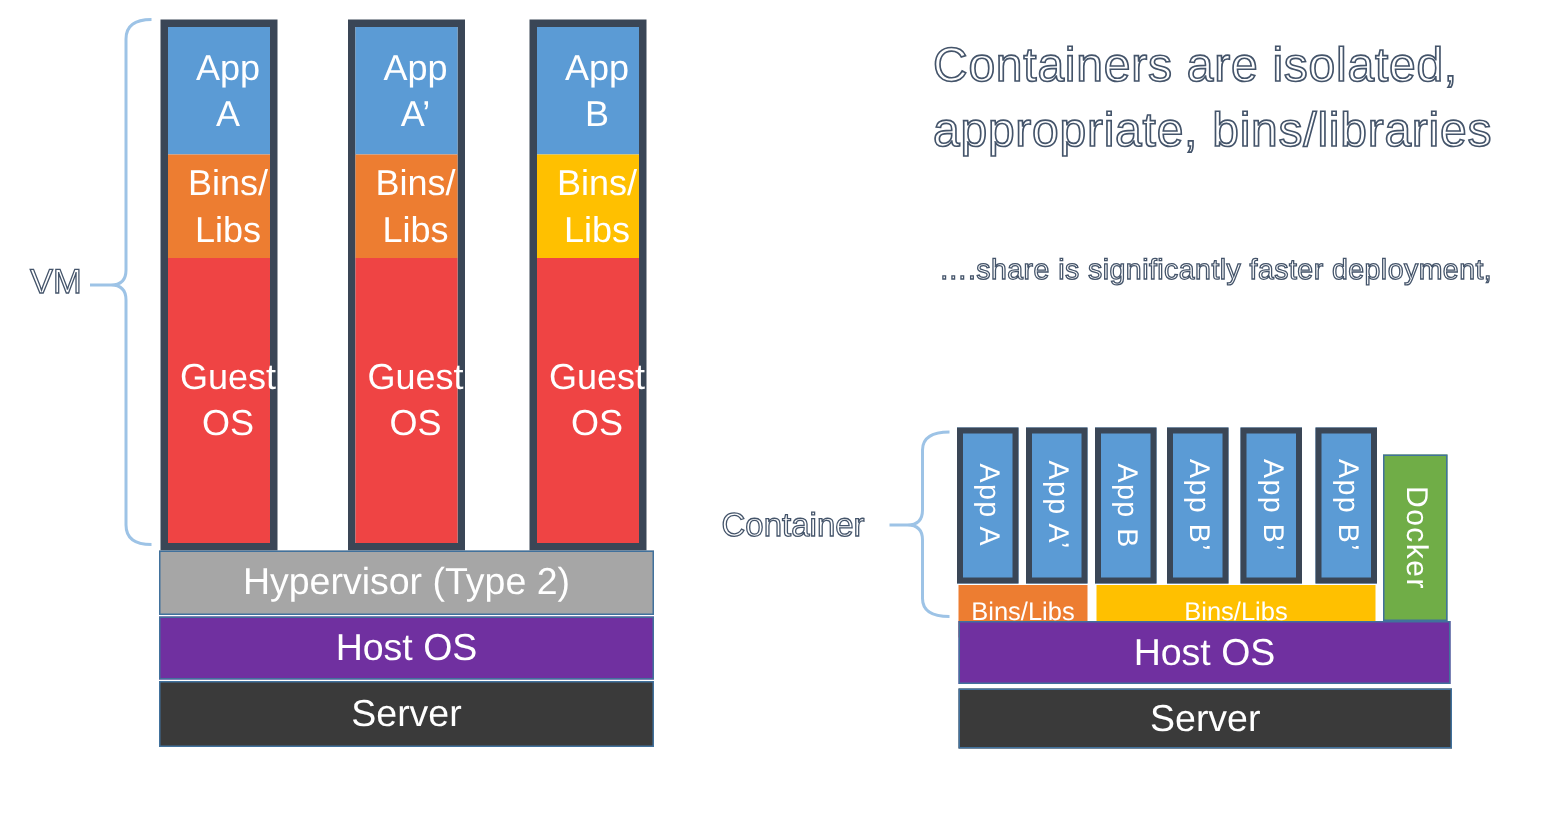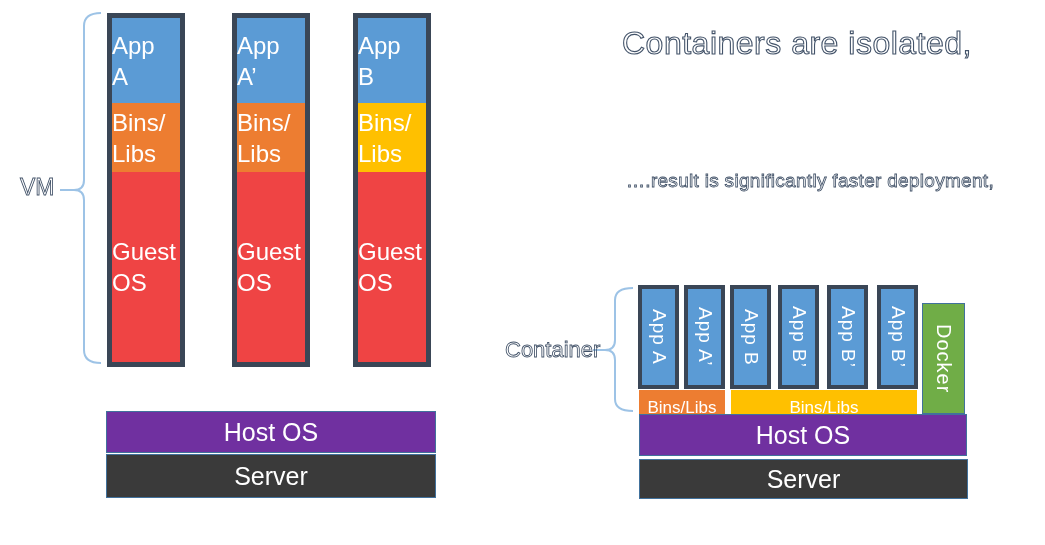--- a/index.html
+++ b/index.html
@@ -20,22 +20,22 @@
   .subtext{
     position:absolute;left:626px;top:166px;width:420px;
     font-size:19px;line-height:30px;letter-spacing:0.3px;white-space:nowrap;
   }
   .side-label{position:absolute;font-size:23px;white-space:nowrap;margin-left:11px;}
   
   .vm-col{
     position:absolute;top:13px;width:78px;height:354px;box-sizing:border-box;
     border:5px solid #3A4656;display:flex;flex-direction:column;
   }
-  .sec{display:flex;flex-direction:column;align-items:flex-start;justify-content:center;
-       color:#ffffff;font-size:24px;line-height:31px;text-align:center;}
+  .sec{display:flex;flex-direction:column;align-items:center;justify-content:center;
+       color:#ffffff;font-size:24px;line-height:31px;text-align:center;padding-left:12px;}
   .sec-app{height:85px;background:#5B9BD5;}
   .sec-bins{height:69px;background:#ED7D31;}
   .sec-bins.yellow{background:#FFC000;}
   .sec-os{flex:1;background:#ef4444;}
   .bar{
     position:absolute;box-sizing:border-box;border:1px solid #41719C;
     display:flex;align-items:center;justify-content:center;
     color:#ffffff;font-size:25px;white-space:nowrap;
   }
   
@@ -66,27 +66,28 @@
 
 <div id="canvas">
 
   <svg class="brace-svg" width="1045" height="545" viewBox="0 0 1045 545">
     <path d="M101,13 Q84,13 84,26 L84,180 Q84,190 74,190 Q84,190 84,200 L84,350 Q84,363 101,363 M60,190 L74,190" fill="none" stroke="#9DC3E6" stroke-width="2"></path>
     <path d="M633,288 Q615,288 615,300 L615,340 Q615,350 605,350 Q615,350 615,360 L615,399 Q615,411 633,411 M593,350 L605,350" fill="none" stroke="#9DC3E6" stroke-width="2"></path>
   </svg>
 
   <div class="headline outline-text">
     <div>Containers are isolated,</div>
+    <div>appropriate, bins/libraries</div>
   </div>
   <div class="subtext outline-text outline-thin">
-    <div>….result is significantly faster deployment,</div>
+    <div>….share is significantly faster deployment,</div>
   </div>
 
   <div class="side-label outline-text outline-thin" style="left:9px;top:174px;">VM</div>
-  <div class="side-label outline-text outline-thin" style="left:494px;top:337px;font-size:22px;">Container</div>
+  <div class="side-label outline-text outline-thin" style="left:470px;top:337px;font-size:22px;">Container</div>
 
   <div class="vm-col" style="left:107px;">
     <div class="sec sec-app">
       <div>App</div>
       <div>A</div>
     </div>
     <div class="sec sec-bins">
       <div>Bins/</div>
       <div>Libs</div>
     </div>
@@ -119,20 +120,23 @@
     <div class="sec sec-bins yellow">
       <div>Bins/</div>
       <div>Libs</div>
     </div>
     <div class="sec sec-os">
       <div>Guest</div>
       <div>OS</div>
     </div>
   </div>
 
+  <div class="bar" style="left:106px;top:367px;width:330px;height:43px;background:#A6A6A6;">
+    <span>Hypervisor (Type 2)</span>
+  </div>
   <div class="bar" style="left:106px;top:411px;width:330px;height:42px;background:#7030A0;">
     <span>Host OS</span>
   </div>
   <div class="bar" style="left:106px;top:454px;width:330px;height:44px;background:#3A3A3A;">
     <span>Server</span>
   </div>
 
   <div class="app-col" style="left:638px;">
     <span class="vtext">App A</span>
   </div>

